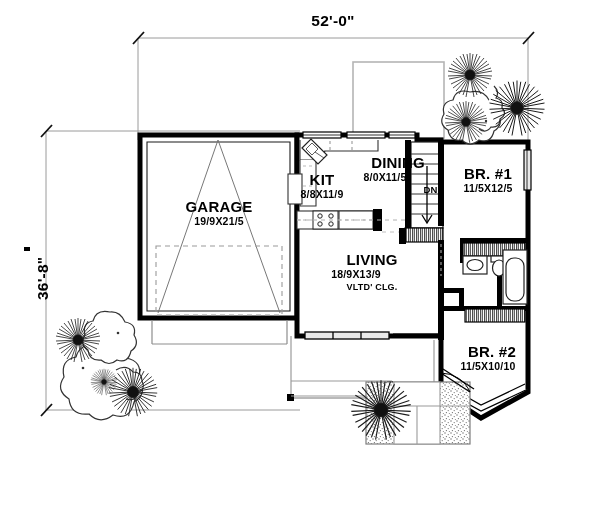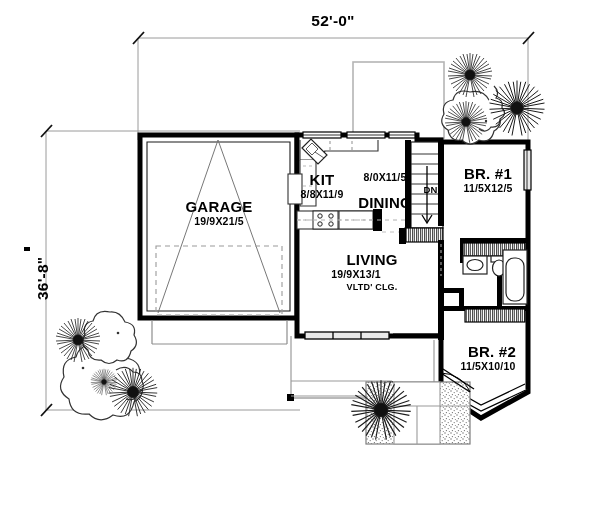--- a/index.html
+++ b/index.html
@@ -371,25 +371,25 @@
   <div class="lbl dim-text ctr" style="left:333px;top:21px;">52'-0"</div>
 
   <div class="lbl dim-text vert ctr" style="left:22px;top:270px;">36'-8"</div>
 
   <div class="lbl room-name ctr" style="left:219px;top:207px;">GARAGE</div>
   <div class="lbl room-dim ctr" style="left:219px;top:222px;">19/9X21/5</div>
 
   <div class="lbl room-name ctr" style="left:322px;top:180px;">KIT</div>
   <div class="lbl room-dim ctr" style="left:322px;top:195px;">8/8X11/9</div>
 
-  <div class="lbl room-name ctr" style="left:385px;top:163px;margin-top:40px;">DINING</div>
+  <div class="lbl room-name ctr" style="left:398px;top:163px;">DINING</div>
   <div class="lbl room-dim ctr" style="left:385px;top:178px;">8/0X11/5</div>
 
   <div class="lbl room-name ctr" style="left:356px;top:260px;margin-left:16px;">LIVING</div>
-  <div class="lbl room-dim ctr" style="left:356px;top:275px;">19/9X13/1</div>
+  <div class="lbl room-dim ctr" style="left:356px;top:275px;">18/9X13/9</div>
   <div class="lbl room-note ctr" style="left:372px;top:288px;">VLTD' CLG.</div>
 
   <div class="lbl room-name ctr" style="left:488px;top:174px;">BR. #1</div>
   <div class="lbl room-dim ctr" style="left:488px;top:189px;">11/5X12/5</div>
 
   <div class="lbl room-name ctr" style="left:492px;top:352px;">BR. #2</div>
   <div class="lbl room-dim ctr" style="left:488px;top:367px;">11/5X10/10</div>
 
   <div class="lbl stair-text ctr" style="left:421px;top:190px;padding-left:19px;">DN</div>
 

